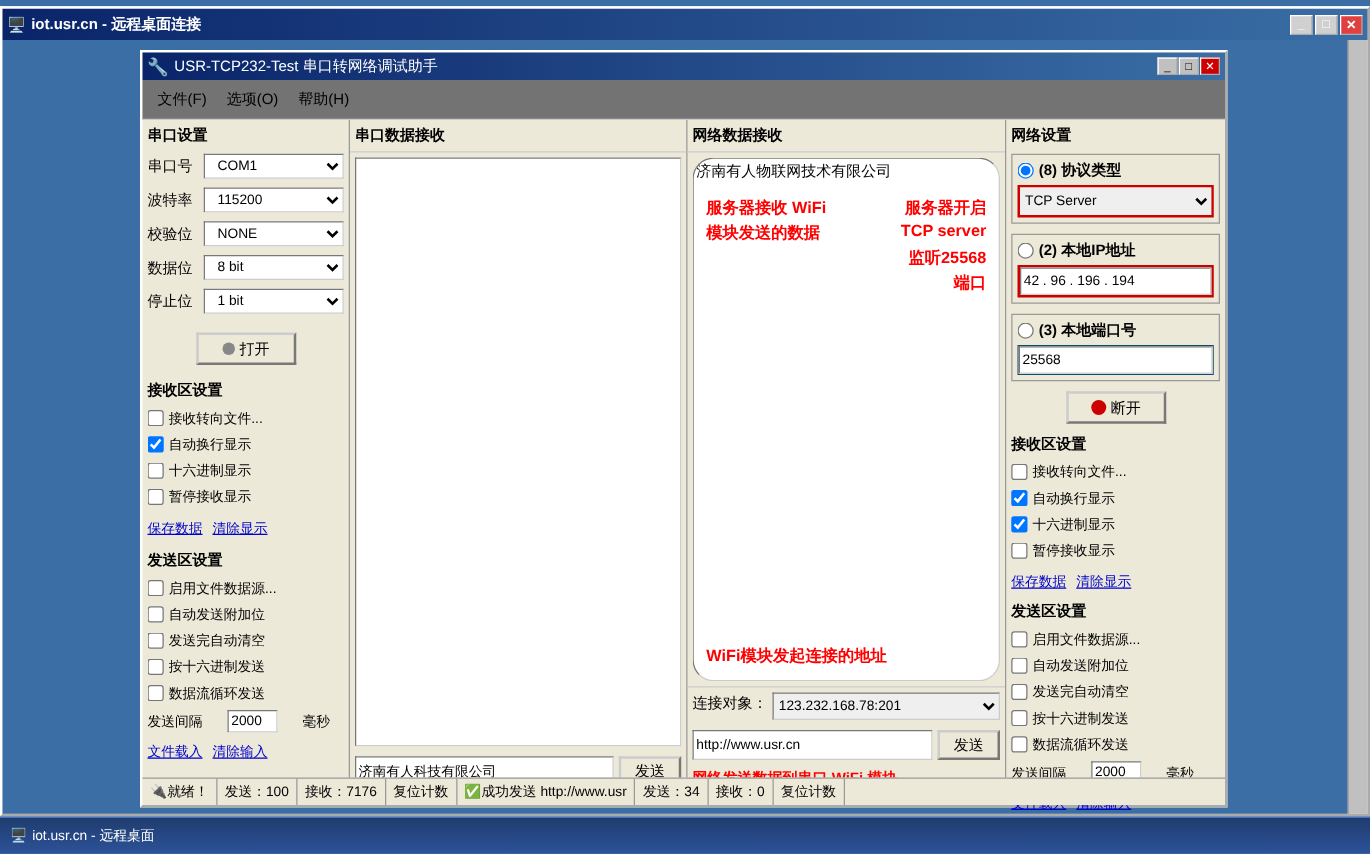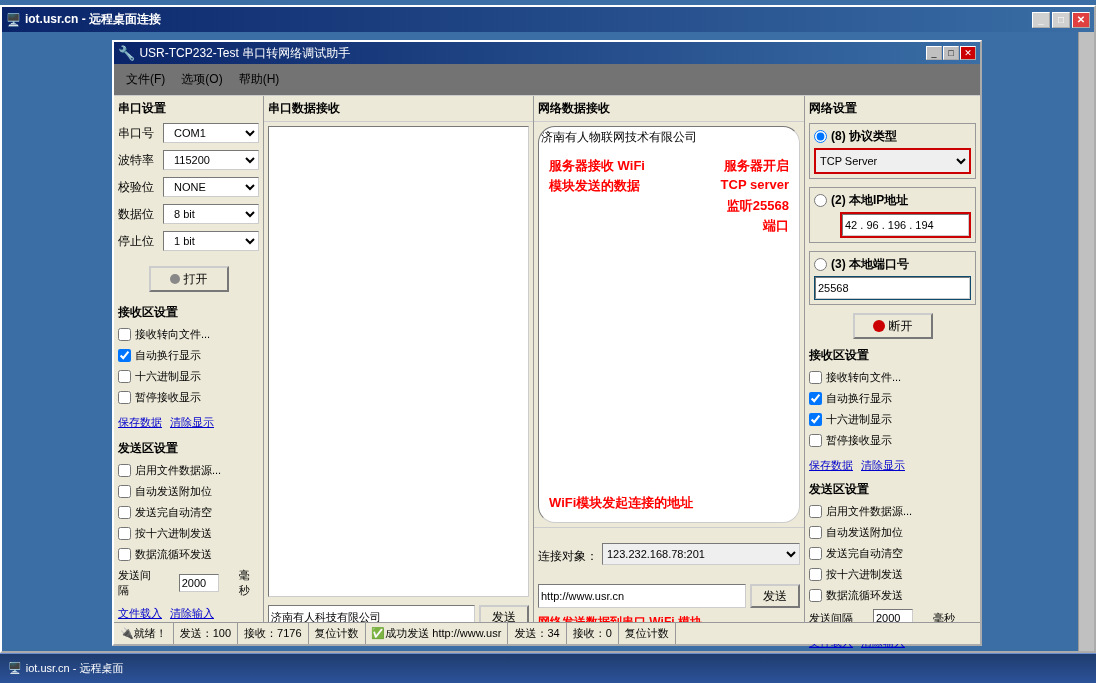--- a/index.html
+++ b/index.html
@@ -122,21 +122,21 @@
       display: flex; align-items: center;
     }
 
     .app-body {
       display: flex;
       height: calc(100% - 65px);
     }
 
     
     .left-panel {
-      width: 150px;
+      width: 166px;
       border-right: 1px solid #999;
       padding: 4px;
       display: flex;
       flex-direction: column;
       gap: 4px;
     }
 
     .section-title {
       font-weight: bold;
       font-size: 12px;
@@ -517,21 +517,21 @@
               <span>监听25568</span>
             </div>
             <div style="position:absolute;top:90px;right:10px;color:red;font-size:13px;font-weight:bold;">
               <span>端口</span>
             </div>
             <div style="position:absolute;bottom:10px;left:10px;color:red;font-size:13px;font-weight:bold;">
               <span>WiFi模块发起连接的地址</span>
             </div>
           </div>
 
-          <div style="display:flex;align-items:flex-end;padding:15px 4px;gap:4px;border-top:1px solid #ccc;">
+          <div style="display:flex;align-items:flex-start;padding:4px 4px;gap:4px;border-top:1px solid #ccc;">
             <span>连接对象：</span>
             <select style="flex:1;height:22px;border:1px inset #ccc;font-size:11px;">
               <option>123.232.168.78:201</option>
             </select>
           </div>
           <div class="send-row">
             <input class="send-text-input" type="text" value="http://www.usr.cn" style="">
             <button class="send-btn">发送</button>
           </div>
 
@@ -553,21 +553,21 @@
                 <option>TCP Server</option>
               </select>
             </div>
           </div>
 
           <div style="border:1px solid #999;padding:4px;margin-bottom:4px;">
             <div class="radio-label">
               <input type="radio" style="">
               <span>(2) 本地IP地址</span>
             </div>
-            <div style="border:2px solid #cc0000;margin-top:3px;margin-left:26px;">
+            <div style="border:2px solid #cc0000;margin-top:3px;">
               <input type="text" class="ip-input" value="42 . 96 . 196 . 194" style="">
             </div>
           </div>
 
           <div style="border:1px solid #999;padding:4px;margin-bottom:4px;">
             <div class="radio-label">
               <input type="radio" style="">
               <span>(3) 本地端口号</span>
             </div>
             <div style="border:1px solid #0c4a6e;margin-top:3px;">

